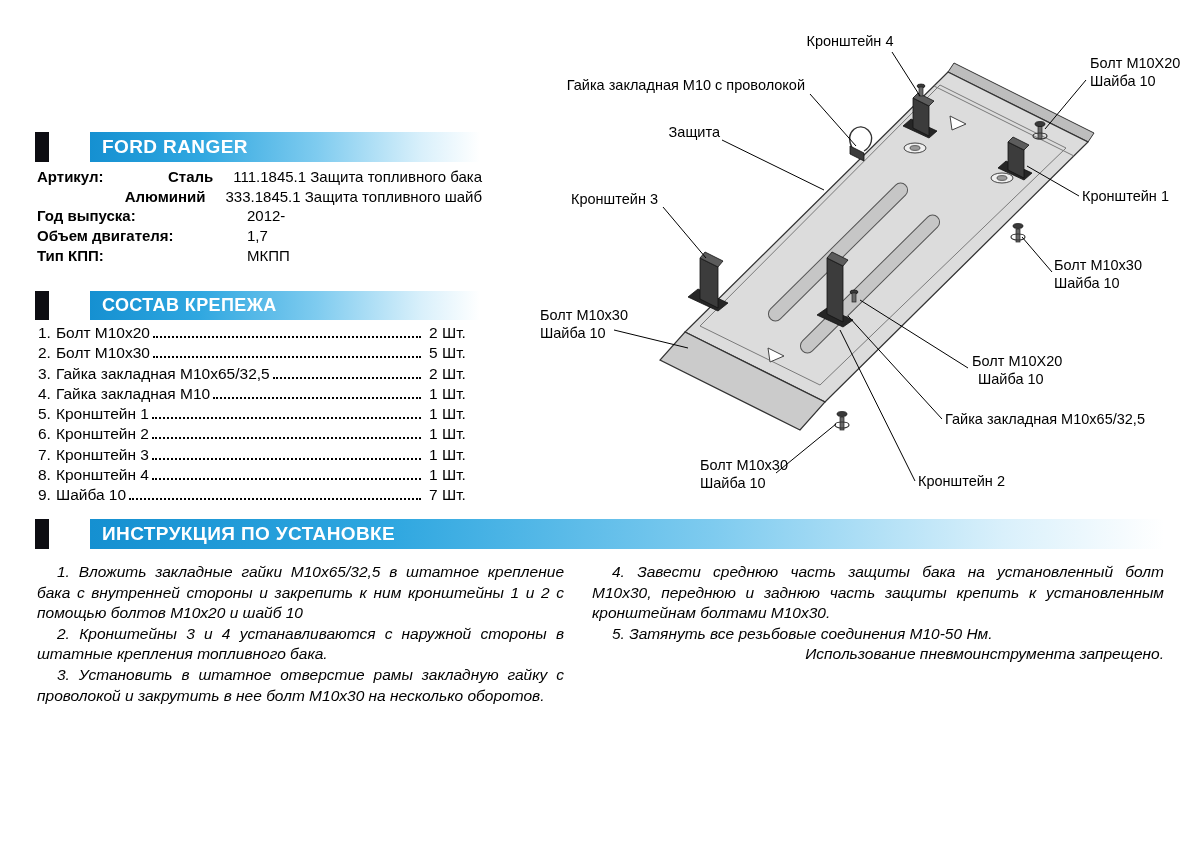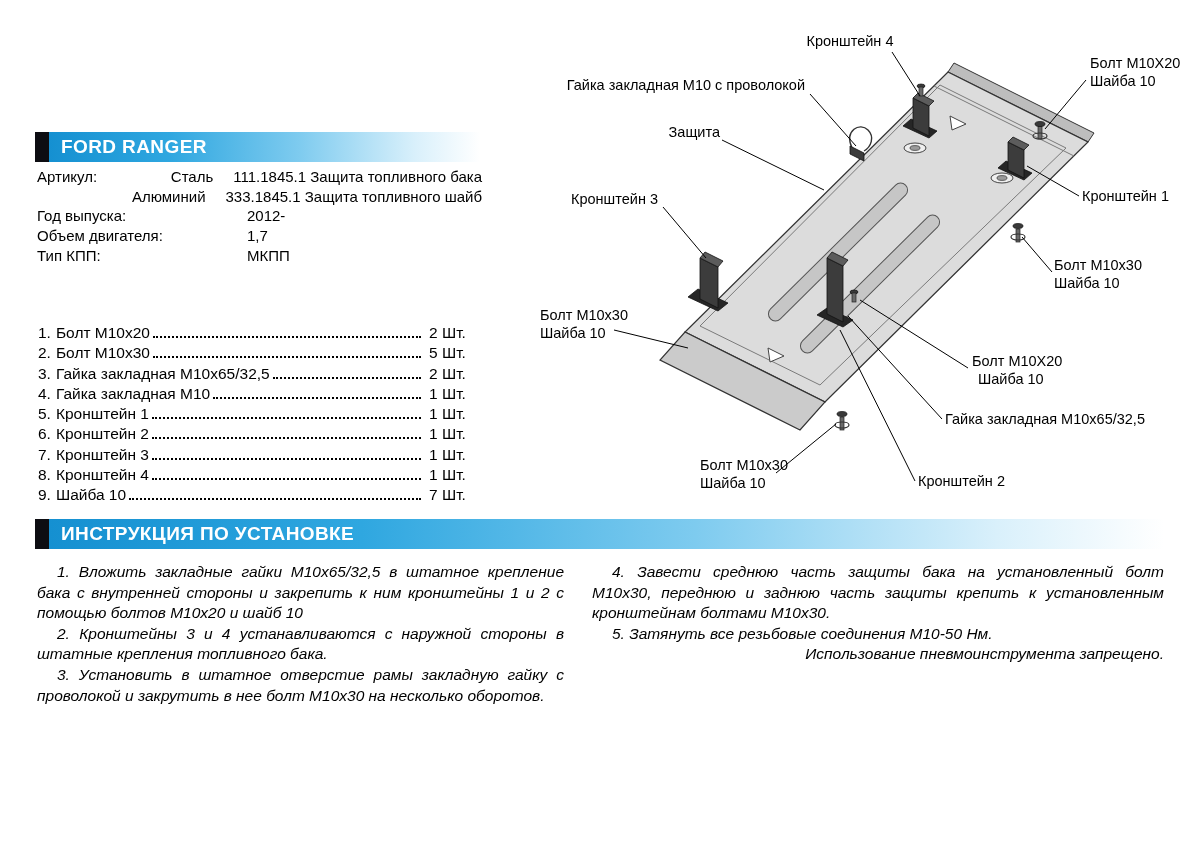--- a/index.html
+++ b/index.html
@@ -2,38 +2,38 @@
 <html><head>
 <meta charset="utf-8">
 <style>
   html,body { margin:0; padding:0; background:#fff; }
   .page {
     position:relative; width:1200px; height:848px; overflow:hidden;
     background:#fff; font-family:"Liberation Sans", sans-serif; color:#000;
   }
 
   
-  .bar { position:absolute; display:flex; height:30px; }
+  .bar { position:absolute; display:flex; height:30px;gap:41px; }
   .bar .lead { width:14px; background:#0d0d12; }
   .bar .fill {
     flex:1; display:flex; align-items:center; padding-left:12px;
     background:linear-gradient(90deg,#1590d1 0%,#2fa7e0 28%,#7ecbef 58%,#d9f0fb 85%,#ffffff 100%);
     color:#fff; font-weight:bold; letter-spacing:.4px;
   }
   #model-bar    { top:132px; left:35px;  width:445px; }
   #model-bar .fill { font-size:19px; }
   #fastener-bar { top:291px; left:35px;  width:445px; height:29px; }
   #fastener-bar .fill { font-size:18px; }
   #instr-bar    { top:519px; left:35px;  width:1129px; }
   #instr-bar .fill { font-size:19px; }
 
   
   .specs { position:absolute; top:167px; left:37px; width:445px; font-size:15px; line-height:19.7px; }
   .spec-row { display:flex; }
-  .spec-label { width:190px; font-weight:normal; display:flex; justify-content:space-between; }
+  .spec-label { width:190px; font-weight:bold; display:flex; justify-content:space-between; }
   .spec-label.right-only { justify-content:flex-end; }
   .spec-value { margin-left:20px; white-space:nowrap; }
 
   
   .fasteners { position:absolute; top:324px; left:38px; width:441px; font-size:15.5px; }
   .f-row { display:flex; align-items:baseline; height:20.3px; }
   .f-num { margin-right:5px; }
   .f-name { white-space:nowrap; }
   .f-leader { flex:1; border-bottom:2px dotted #000; margin:0 8px 3px 3px; }
   .f-qty { width:50px; white-space:nowrap; }
@@ -97,20 +97,24 @@
     <div class="spec-row">
       <span class="spec-label">Объем двигателя:</span>
       <span class="spec-value">1,7</span>
     </div>
     <div class="spec-row">
       <span class="spec-label">Тип КПП:</span>
       <span class="spec-value">МКПП</span>
     </div>
   </div>
 
+  <div class="bar" id="fastener-bar">
+    <span class="lead"></span>
+    <span class="fill">СОСТАВ КРЕПЕЖА</span>
+  </div>
 
   <div class="fasteners">
     <div class="f-row">
       <span class="f-num">1.</span>
       <span class="f-name">Болт М10х20</span>
       <span class="f-leader"></span>
       <span class="f-qty">2 Шт.</span>
     </div>
     <div class="f-row">
       <span class="f-num">2.</span>

